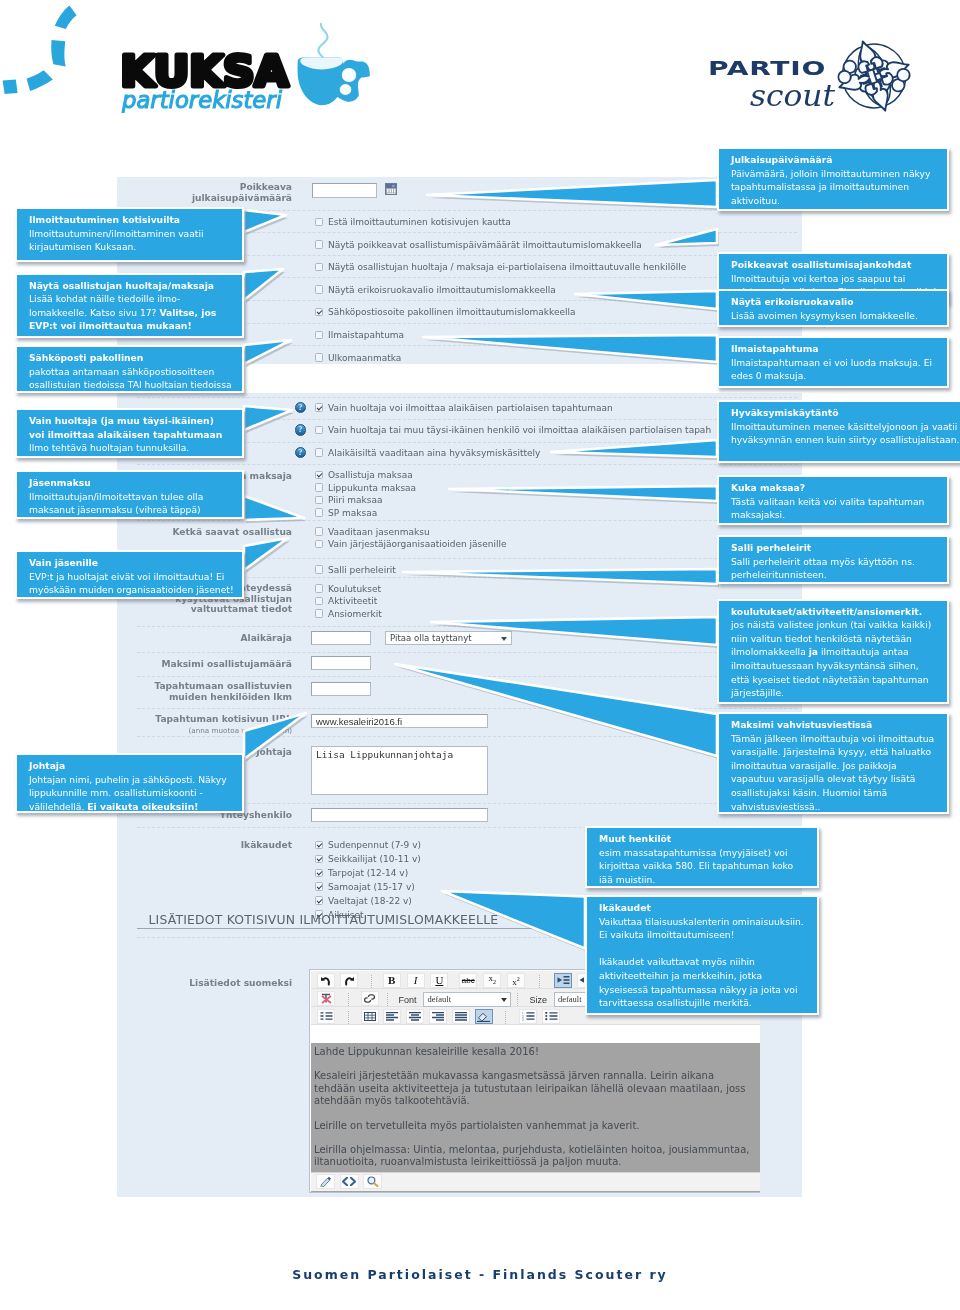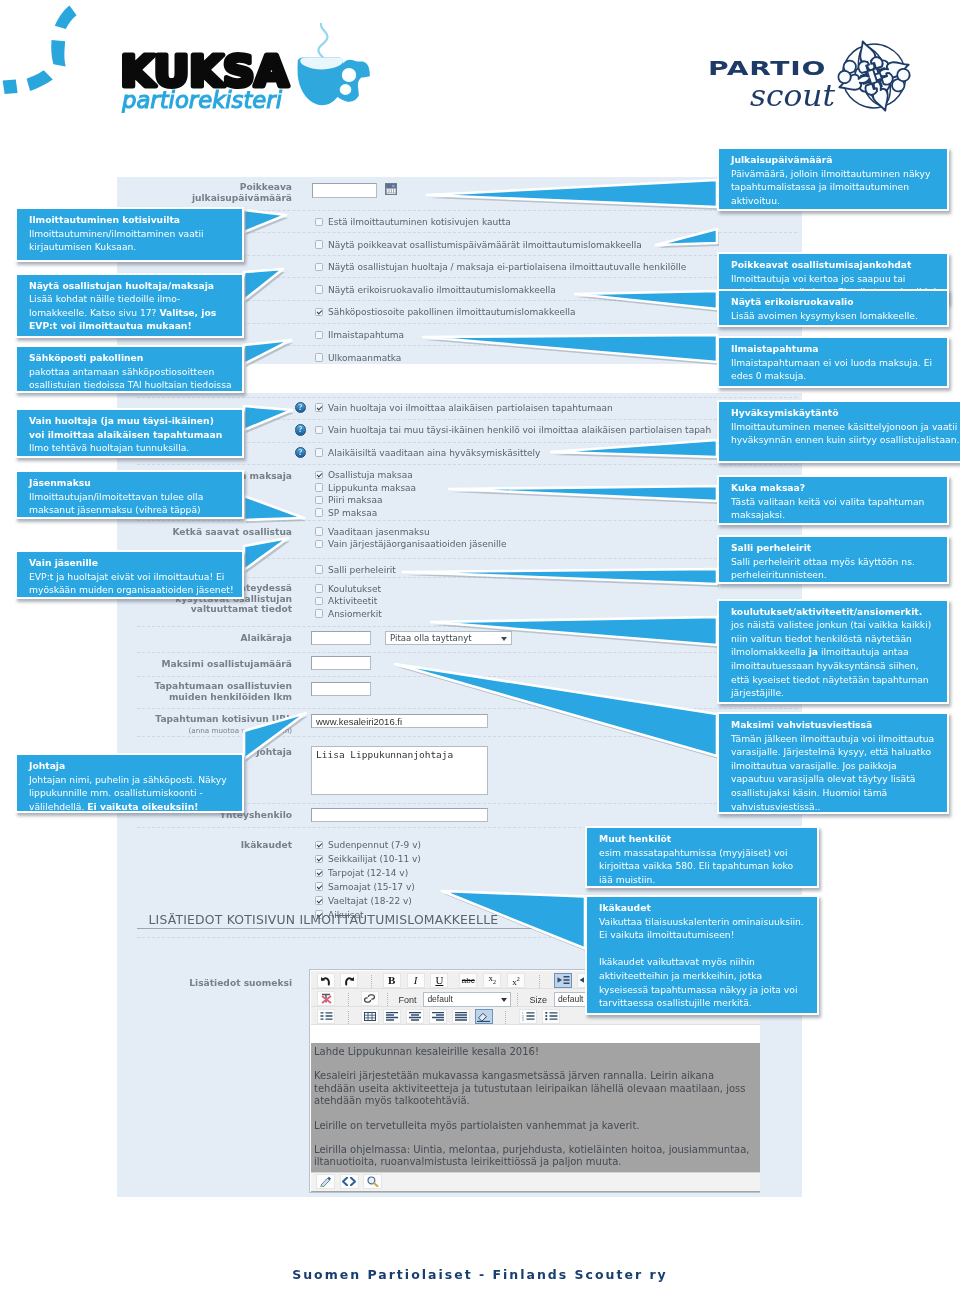--- a/index.html
+++ b/index.html
@@ -42,21 +42,21 @@
 
   
   #editor{position:absolute;background:#fff;border:1px solid #b8c2cc;box-sizing:border-box;}
   .ebtn{position:absolute;width:18px;height:15px;background:#fcfcfc;
      border:1px solid #e6e6e6;box-sizing:border-box;
      font-size:10px;line-height:13px;text-align:center;color:#222;font-family:"Liberation Serif",serif;
      display:flex;align-items:center;justify-content:center;}
   .edivider{position:absolute;width:0;height:13px;border-left:1px dotted #b6b6b6;}
   .etxt{position:absolute;font-size:9px;color:#333;font-family:"Liberation Sans",sans-serif;}
   .ecombo{position:absolute;background:#fff;border:1px solid #b6bec6;box-sizing:border-box;
-     font-size:8.5px;color:#333;line-height:13px;padding-left:3px;font-family:Liberation Sans, sans-serif;}
+     font-size:8.5px;color:#333;line-height:13px;padding-left:3px;font-family:Liberation Serif, serif;}
   .ecombo .arw{position:absolute;right:3px;top:5px;width:0;height:0;
      border-left:3px solid transparent;border-right:3px solid transparent;border-top:4px solid #333;}
   #ebody{position:absolute;background:#fff;overflow:hidden;}
   #ebody p{margin:0 0 12px 0;font-family:"DejaVu Sans",sans-serif;font-size:10px;
      line-height:12.4px;color:#444b52;}
   #efoot{position:absolute;background:#f0f0f0;border-top:1px solid #d4d4d4;}
 
   
   .callout{position:absolute;background:#2aa6e2;color:#fff;box-sizing:border-box;
      padding:4px 8px 6px 12px;font-family:"DejaVu Sans",sans-serif;

